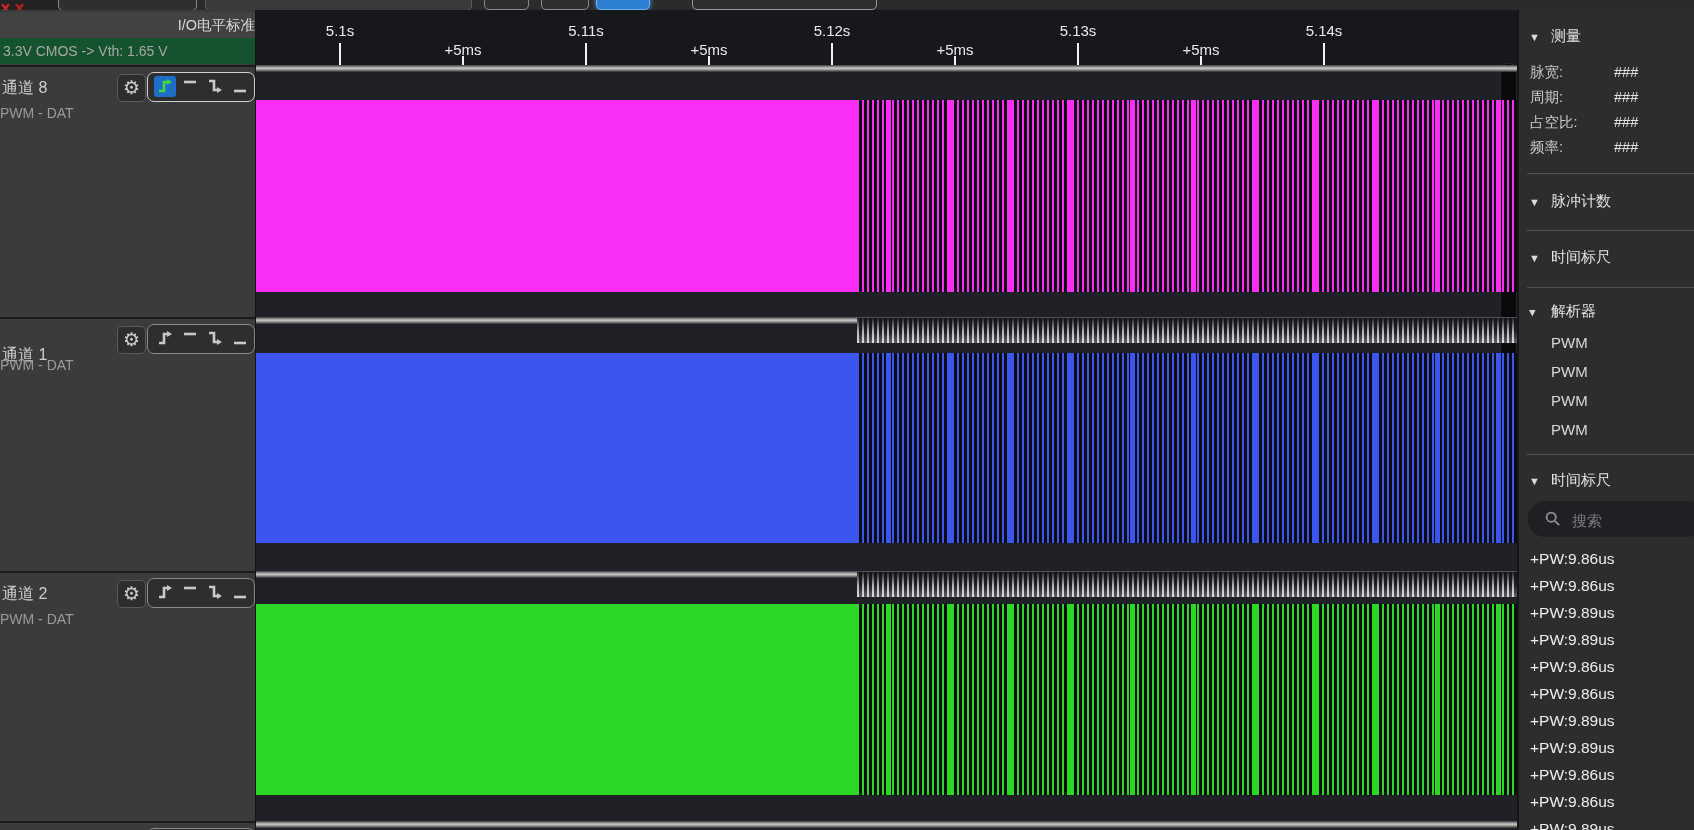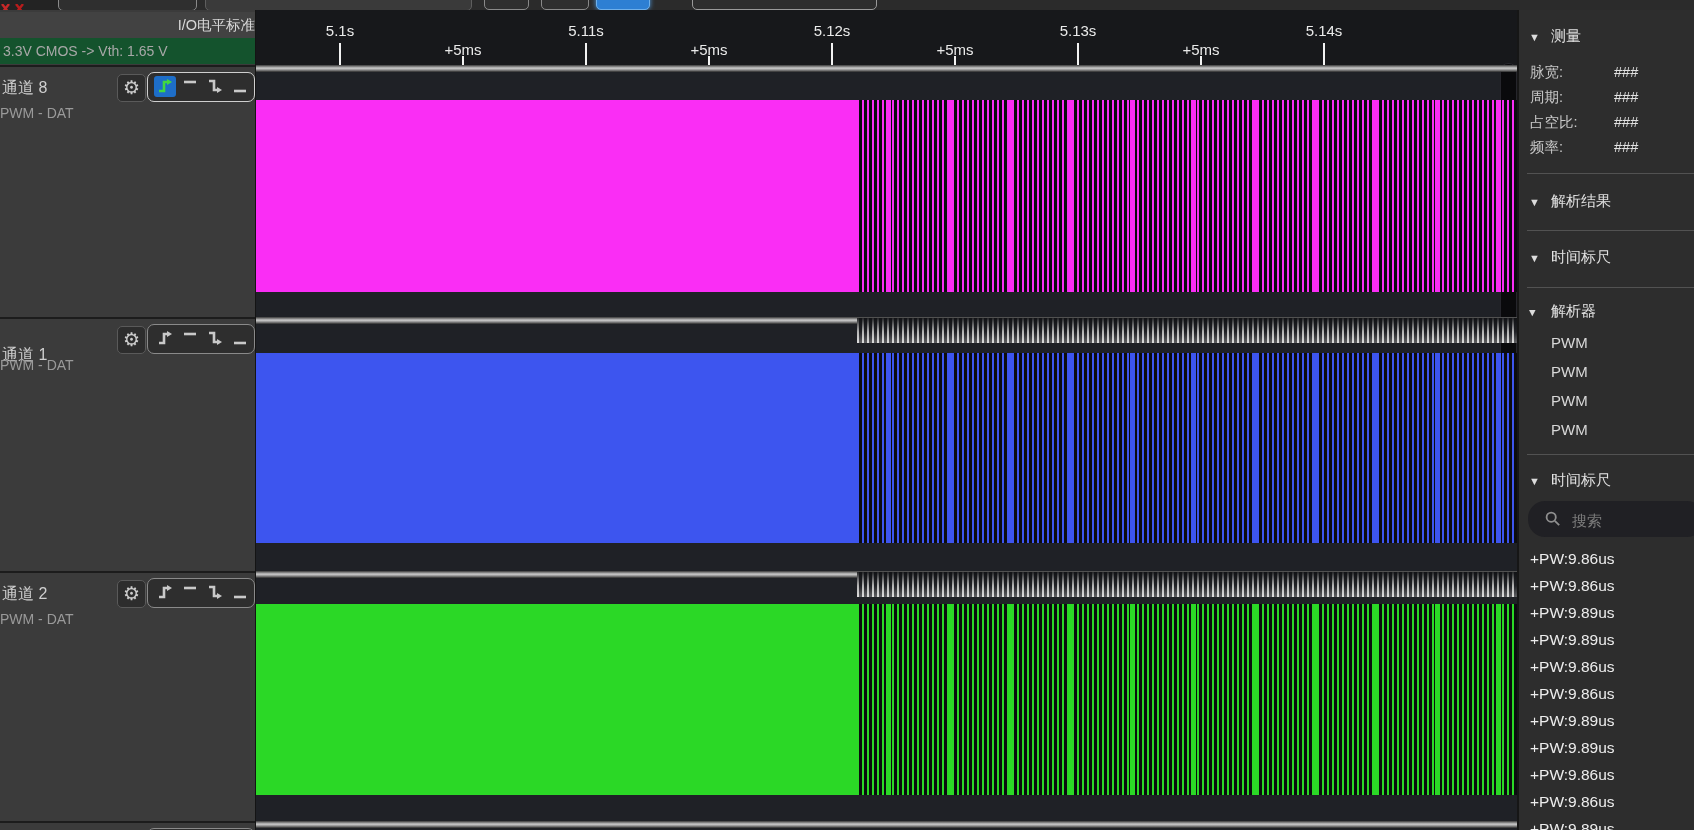--- a/index.html
+++ b/index.html
@@ -231,21 +231,21 @@
 <div class="sb-header abs" style="top: 16px;"><span class="tri">▼</span><span>测量</span></div>
     <div class="meas-label abs" style="top: 52px;">脉宽:</div>
     <div class="meas-value abs" style="top: 52px;">###</div>
     <div class="meas-label abs" style="top: 77px;">周期:</div>
     <div class="meas-value abs" style="top: 77px;">###</div>
     <div class="meas-label abs" style="top: 102px;">占空比:</div>
     <div class="meas-value abs" style="top: 102px;">###</div>
     <div class="meas-label abs" style="top: 127px;">频率:</div>
     <div class="meas-value abs" style="top: 127px;">###</div>
     <div class="sb-divider abs" style="top: 163px;"></div>
-    <div class="sb-header abs" style="top: 181px;"><span class="tri">▼</span><span>解析结果</span></div>
+    <div class="sb-header abs" style="top: 181px;"><span class="tri">▼</span><span>脉冲计数</span></div>
     <div class="sb-divider abs" style="top: 220px;"></div>
     <div class="sb-header abs" style="top: 237px;"><span class="tri">▼</span><span>时间标尺</span></div>
     <div class="sb-divider abs" style="top: 277px;"></div>
     <div class="sb-header abs" style="top: 293px; font-family: Liberation Mono, monospace;"><span class="tri">▼</span><span>解析器</span></div>
     <div class="pwm-item abs" style="top: 322px;">PWM</div>
     <div class="pwm-item abs" style="top: 351px;">PWM</div>
     <div class="pwm-item abs" style="top: 380px;">PWM</div>
     <div class="pwm-item abs" style="top: 409px;">PWM</div>
     <div class="sb-divider abs" style="top: 444px;"></div>
     <div class="sb-header abs" style="top: 460px;"><span class="tri">▼</span><span>时间标尺</span></div>

